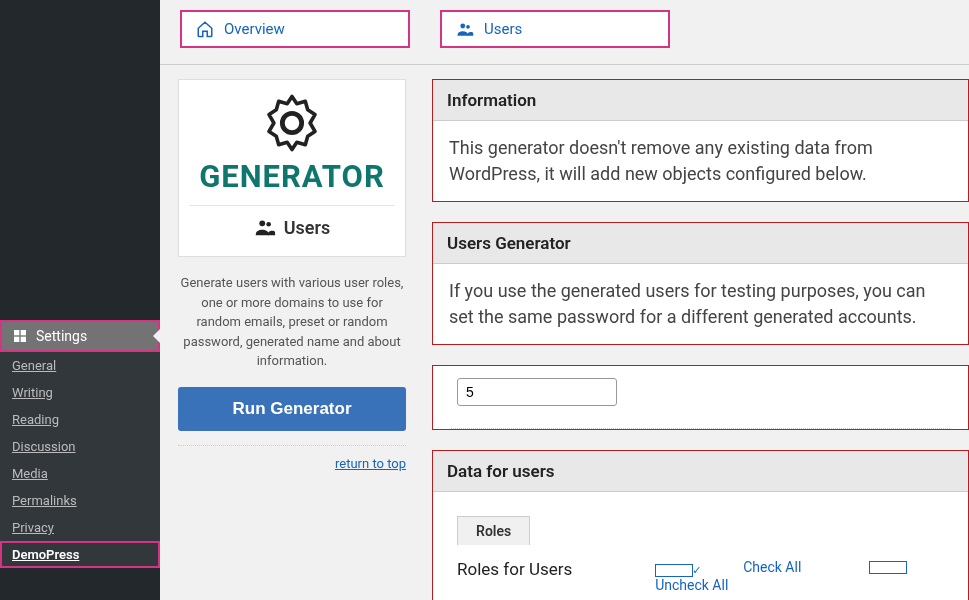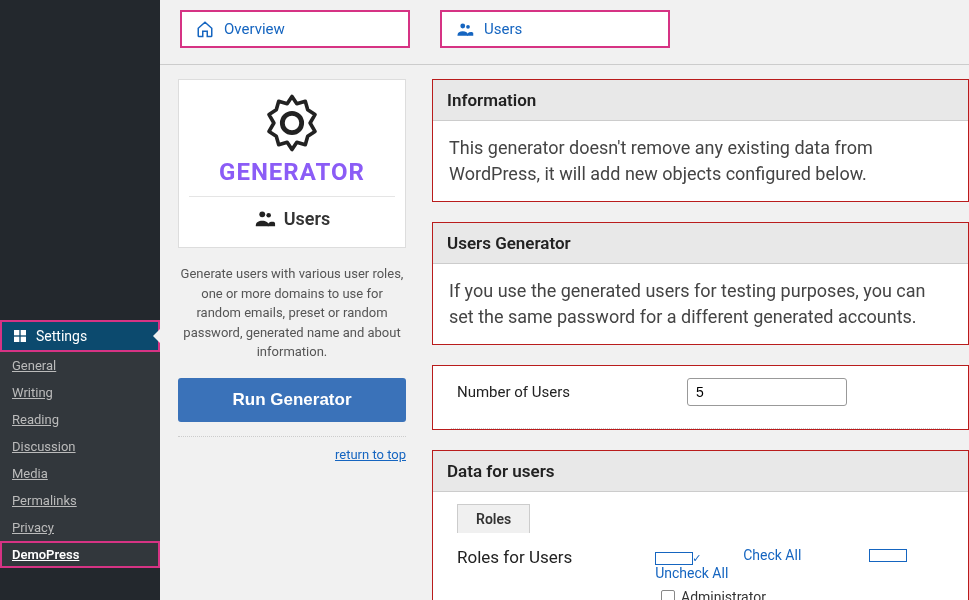--- a/index.html
+++ b/index.html
@@ -1,52 +1,52 @@
 <!DOCTYPE html>
 <html><head>
 <meta charset="utf-8">
 <style>
 * { box-sizing: border-box; margin: 0; padding: 0; }
 body { font-family: -apple-system, BlinkMacSystemFont, "Segoe UI", Roboto, sans-serif; font-size: 13px; color: #333; }
 .layout { display: flex; width: 969px; height: 600px; overflow: hidden; }
 .sidebar { width: 160px; background: #23282d; color: #eee; flex-shrink: 0; display: flex; flex-direction: column; }
 .sidebar-spacer-top { height: 320px; }
 .sidebar-item { padding: 8px 12px; color: #ccc; cursor: pointer; font-size: 14px; display: flex; align-items: center; gap: 8px; }
-.sidebar-item.active-parent { background: #0c4a6e; color: #fff; position: relative; }
+.sidebar-item.active-parent { background: #737373; color: #fff; position: relative; }
 .sidebar-item.active-parent::after { content: ""; position: absolute; right: 0; top: 50%; transform: translateY(-50%); border: 7px solid transparent; border-right-color: #f1f1f1; }
 .sidebar-sub { background: #32373c; }
 .sidebar-sub-item { padding: 6px 12px; color: #bbb; font-size: 13px; cursor: pointer; text-decoration: underline; }
 .sidebar-sub-item.current { color: #fff; font-weight: 600; }
 .sidebar-item.highlighted { outline: 2px solid #d63384; outline-offset: -2px; }
 .sidebar-sub-item.highlighted { outline: 2px solid #d63384; outline-offset: -2px; }
 
 .content { flex: 1; background: #f1f1f1; display: flex; flex-direction: column; overflow: hidden; }
 .tabs { display: flex; gap: 30px; padding: 10px 20px 16px 20px; background: #f1f1f1; border-bottom: 1px solid #ccc; }
 .tab { background: #fff; border: 2px solid #d63384; color: #1565c0; padding: 8px 14px; display: flex; align-items: center; gap: 10px; cursor: pointer; width: 230px; font-size: 15px; }
 .tab .ticon { width: 18px; height: 18px; display: inline-flex; }
 
 .main-row { display: flex; flex: 1; overflow: hidden; }
 .left-col { width: 260px; padding: 14px 14px 0 18px; background: #f1f1f1; flex-shrink: 0; }
 .card { background: #fff; border: 1px solid #ddd; padding: 14px 10px 18px 10px; text-align: center; }
 .gen-icon { width: 58px; height: 58px; margin: 0 auto 6px; }
-.gen-title { font-size: 24px; font-weight: 700; letter-spacing: 1px; color: #8b5cf6; padding-bottom: 10px; border-bottom: 1px solid #e5e5e5; margin-bottom: 10px; }
+.gen-title { font-size: 31px; font-weight: 700; letter-spacing: 1px; color: #0f766e; padding-bottom: 10px; border-bottom: 1px solid #e5e5e5; margin-bottom: 10px; }
 .gen-sub { font-size: 18px; font-weight: 600; display: flex; align-items: center; justify-content: center; gap: 8px; }
 .card-desc { color: #555; font-size: 13px; margin: 16px 0; text-align: center; line-height: 1.5; }
 .run-btn { display: block; width: 100%; background: #3a72b9; color: #fff; border: none; padding: 12px; font-size: 17px; font-weight: 600; cursor: pointer; border-radius: 3px; }
 .return { text-align: right; margin-top: 14px; padding-top: 10px; border-top: 1px dotted #ccc; }
 .return a { color: #1565c0; text-decoration: underline; font-size: 13px; cursor: pointer; }
 
 .right-col { flex: 1; padding: 14px 0 0 12px; overflow: hidden; }
 .panel { border: 1px solid #b91c1c; margin-bottom: 20px; background: #fff; }
 .panel-head { background: #e8e8e8; border-bottom: 1px solid #ccc; padding: 10px 14px; font-size: 17px; font-weight: 600; color: #222; }
 .panel-body { padding: 14px 16px; color: #444; font-size: 18px; line-height: 1.45; }
 .form-row { display: flex; align-items: center; padding: 12px 18px 18px 24px; }
 .form-label { width: 230px; font-size: 15px; color: #222; }
 .text-input { border: 1px solid #999; padding: 5px 8px; font-size: 14px; width: 160px; border-radius: 3px; }
-.subtabs { padding: 12px 24px 0 24px; }
+.subtabs { padding: 24px 24px 0 24px; }
 .subtab { display: inline-block; background: #f0f0f0; border: 1px solid #ccc; border-bottom: none; padding: 6px 18px; font-size: 14px; font-weight: 600; color: #333; }
 .roles-row { display: flex; align-items: flex-start; padding: 14px 0 0 24px; }
 .roles-lbl { width: 204px; font-size: 17px; color: #222; }
 .roles-links { color: #1565c0; font-size: 14px; }
 .roles-links span { cursor: pointer; margin-right: 14px; padding-left: 36px; }
 .chkbox { display: inline-block; width: 13px; height: 13px; border: 1.5px solid #1565c0; margin-right: 4px; vertical-align: -2px; }
 .chkbox.checked::before { content: "✓"; color: #1565c0; font-size: 11px; line-height: 11px; display: block; text-align: center; }
 .role-item { margin: 8px 0 0 228px; display: flex; align-items: center; gap: 6px; color: #333; font-size: 14px; }
 .chkbox-empty { width: 14px; height: 14px; border: 1px solid #888; border-radius: 2px; }
 .hr-dot { border-top: 1px dotted #ccc; margin: 4px 18px 0 18px; }
@@ -140,21 +140,20 @@
           <div class="panel-body">This generator doesn't remove any existing data from WordPress, it will add new objects configured below.</div>
         </div>
 
         <div class="panel">
           <div class="panel-head">Users Generator</div>
           <div class="panel-body">If you use the generated users for testing purposes, you can set the same password for a different generated accounts.</div>
         </div>
 
         <div class="panel">
           <div class="form-row">
-            <div class="form-label">Number of Users</div>
             <input class="text-input" type="text" value="5" style="">
           </div>
           <div class="hr-dot"></div>
         </div>
 
         <div class="panel">
           <div class="panel-head">Data for users</div>
           <div class="subtabs">
             <span class="subtab">Roles</span>
           </div>

